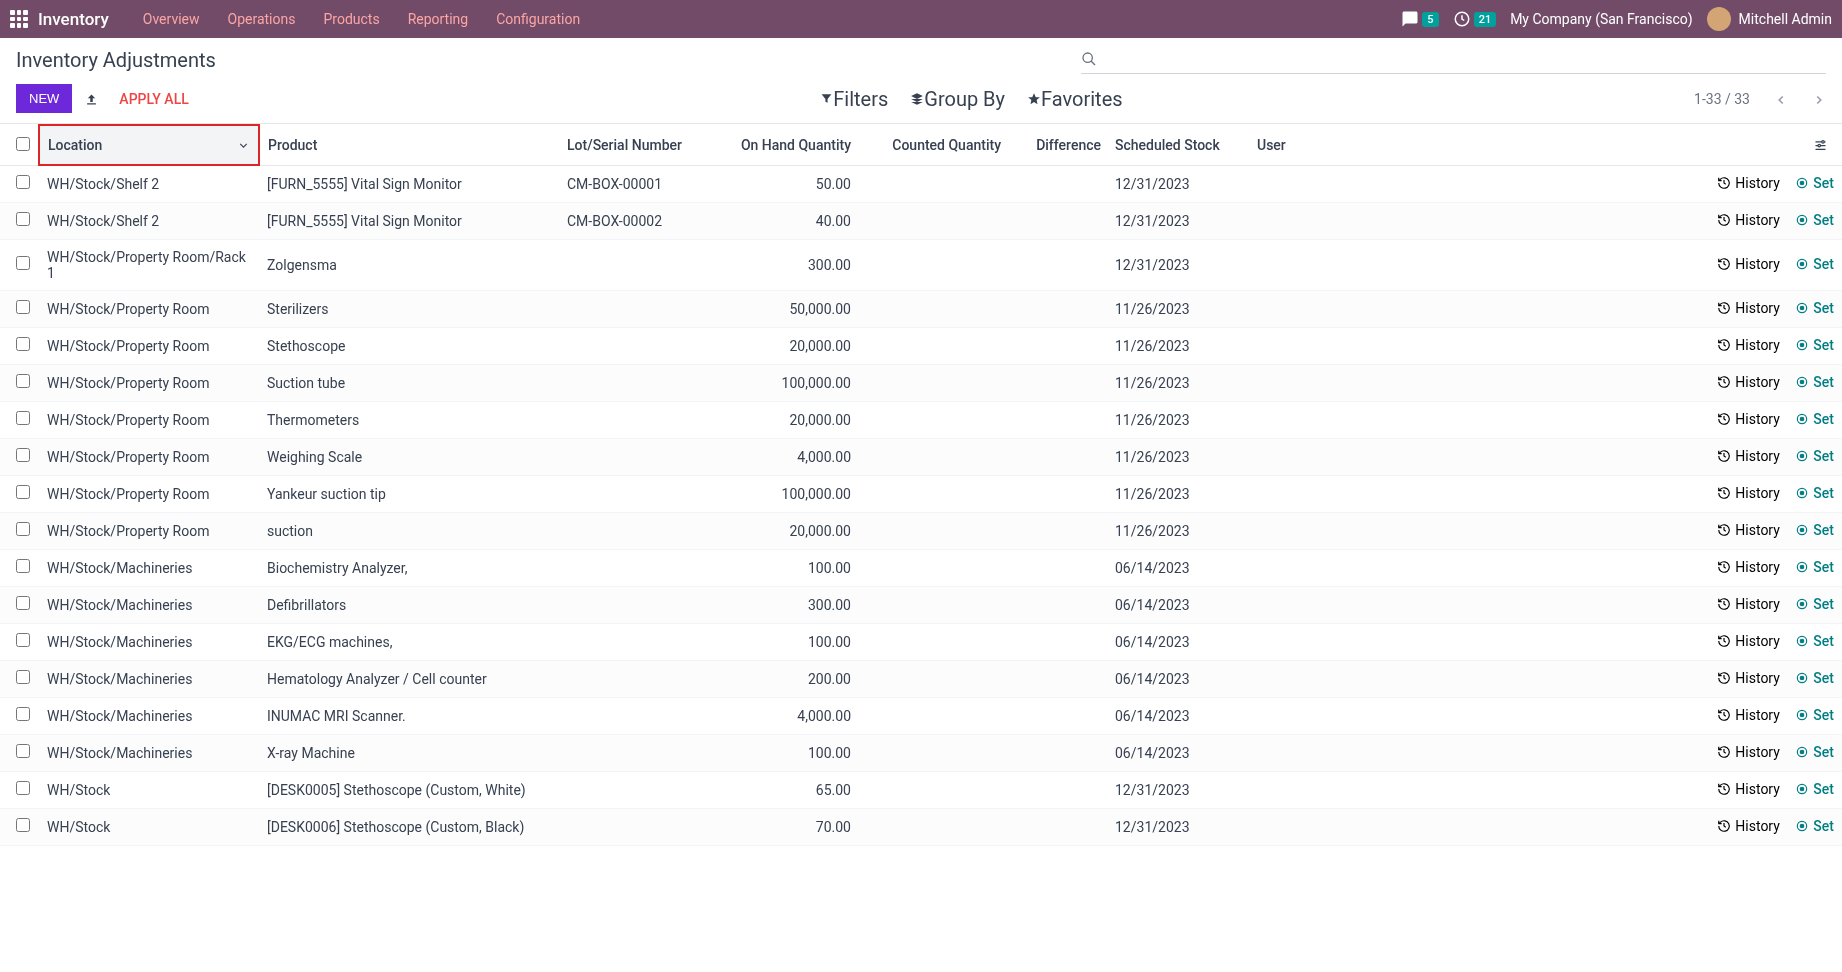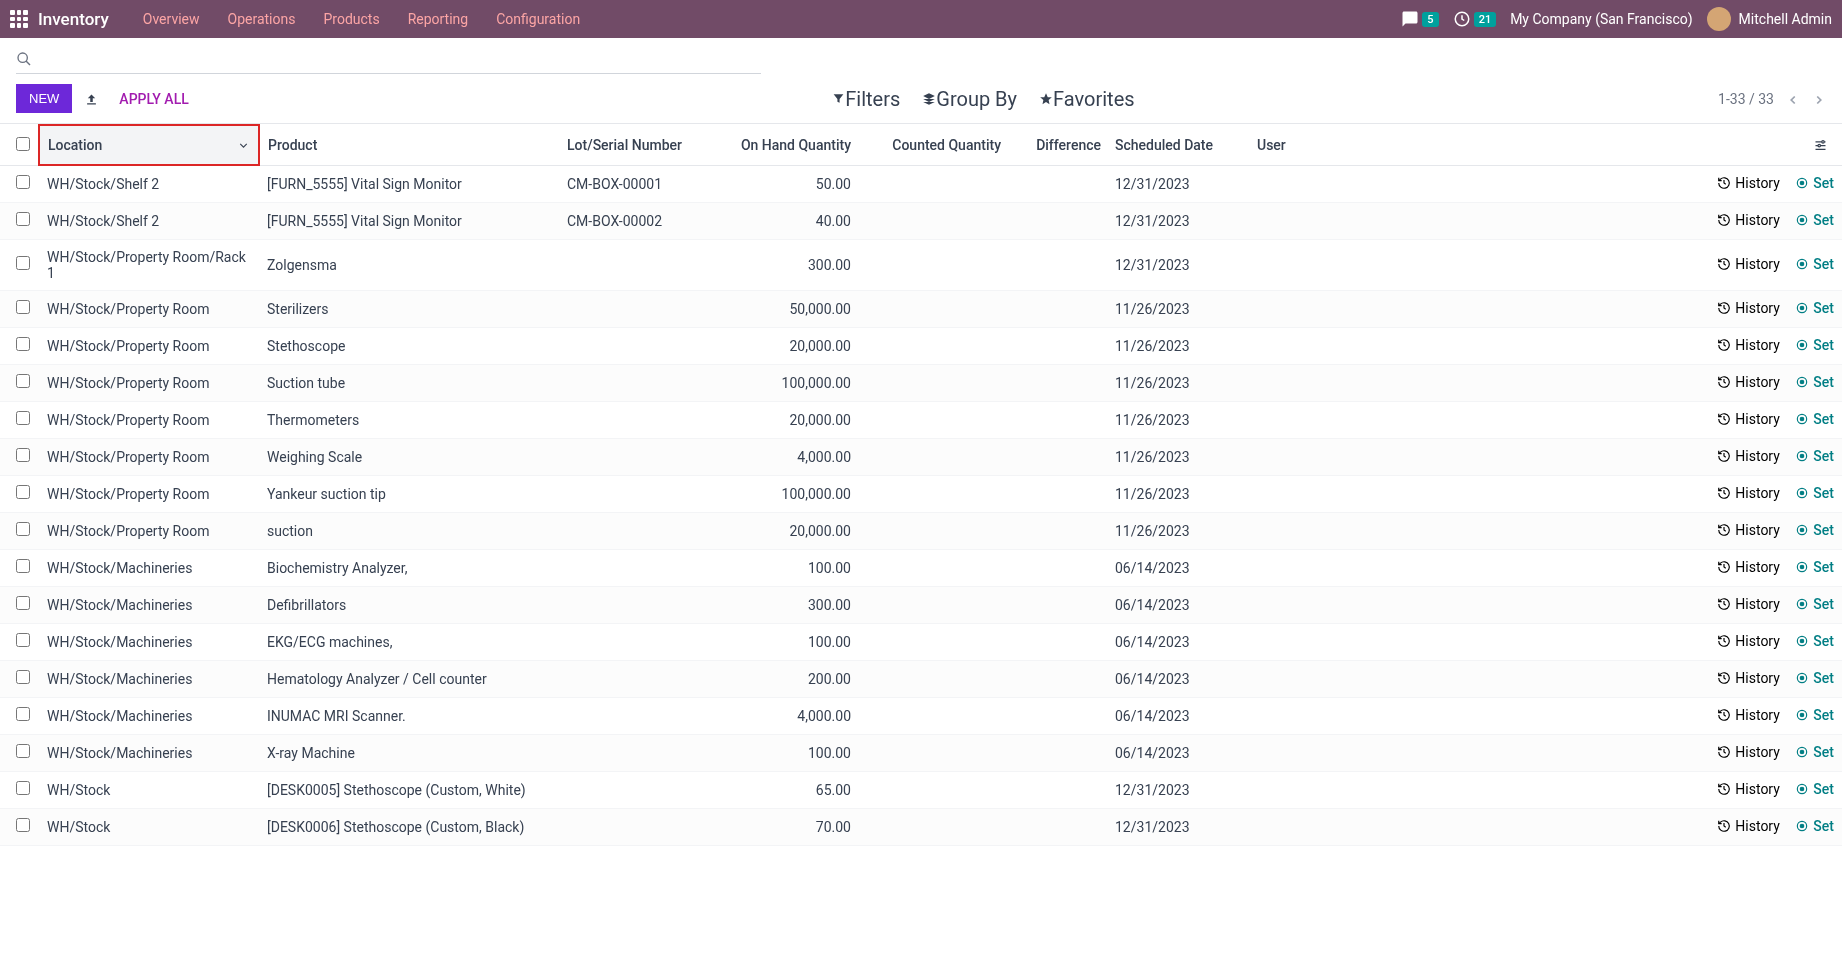--- a/index.html
+++ b/index.html
@@ -25,26 +25,26 @@
     .page-title { font-size: 20px; font-weight: 400; color: #374151; flex: 1; }
     .search-area { flex: 1; max-width: 745px; }
     .search-box { border-bottom: 1px solid #d1d5db; display: flex; align-items: center; padding: 2px 0 6px 0; }
     .search-input { border: none; outline: none; width: 100%; font-size: 14px; color: #6b7280; }
     .search-icon { color: #6b7280; cursor: pointer; }
     
     .cp-bottom { display: flex; align-items: center; margin-top: 10px; padding-bottom: 10px; }
     .cp-buttons { display: flex; align-items: center; gap: 12px; }
     .btn-new { background: #6d28d9; color: #fff; border: none; padding: 7px 13px; font-size: 13px; font-weight: 500; cursor: pointer; }
     .btn-upload { color: #374151; cursor: pointer; font-size: 15px; }
-    .btn-apply { color: #a21caf; font-weight: 500; font-size: 14px; cursor: pointer; margin-left: 8px; }
+    .btn-apply { color: #ef4444; font-weight: 500; font-size: 14px; cursor: pointer; margin-left: 8px; }
     
     .search-filters { display: flex; gap: 22px; margin-left: auto; padding-left: 60px; }
     .filter-btn { display: flex; align-items: center; gap: 0; color: #374151; font-size: 20px; cursor: pointer; }
     
-    .pager { margin-left: auto; display: flex; align-items: center; gap: 12px; font-size: 14px; color: #6b7280; }
+    .pager { margin-left: auto; display: flex; align-items: center; gap: 24px; font-size: 14px; color: #6b7280; }
     .pager-nav { color: #9ca3af; cursor: pointer; }
     
     
     .table-container { border-top: 1px solid #e5e7eb; }
     table { width: 100%; border-collapse: collapse; }
     thead th { text-align: left; padding: 11px 8px; font-weight: 500; font-size: 14px; color: #374151; border-bottom: 1px solid #e5e7eb; background: #fff; }
     thead th.num { text-align: right; }
     thead th.checkbox-col { width: 38px; padding-left: 16px; }
     tbody td { padding: 9px 8px; border-bottom: 1px solid #f3f4f6; font-size: 14px; color: #374151; }
     tbody td.num { text-align: right; }
@@ -104,20 +104,21 @@
     <div class="company">My Company (San Francisco)</div>
     <div style="display:flex;align-items:center;gap:8px;">
       <span class="avatar"></span>
       <span class="user-name">Mitchell Admin</span>
     </div>
   </div>
 </div>
 
 <div class="control-panel">
   <div class="cp-top">
+    <div class="page-title">Inventory Adjustments</div>
     <div class="search-area">
       <div class="search-box">
         <span class="search-icon">
           <svg width="16" height="16" viewBox="0 0 24 24" fill="none" stroke="currentColor" stroke-width="2">
               <circle cx="10" cy="10" r="7"></circle>
               <path d="M21 21l-6-6"></path>
             </svg>
         </span>
       </div>
     </div>
@@ -179,21 +180,21 @@
             <svg width="13" height="13" viewBox="0 0 24 24" fill="none" stroke="currentColor" stroke-width="2">
                 <path d="M6 9l6 6 6-6"></path>
               </svg>
           </div>
         </th>
         <th style="width:300px;">Product</th>
         <th style="width:170px;">Lot/Serial Number</th>
         <th class="num" style="width:130px;">On Hand Quantity</th>
         <th class="num" style="width:150px;">Counted Quantity</th>
         <th class="num" style="width:100px;">Difference</th>
-        <th style="width:140px;padding-left:6px;">Scheduled Date</th>
+        <th style="width:140px;padding-left:6px;">Scheduled Stock</th>
         <th style="width:80px;">User</th>
         <th></th>
         <th class="settings-col">
           <svg width="15" height="15" viewBox="0 0 24 24" fill="none" stroke="currentColor" stroke-width="2">
               <path d="M4 6h10M20 6h-2M4 12h4M20 12h-8M4 18h14M20 18h-2"></path>
               <circle cx="16" cy="6" r="2"></circle>
               <circle cx="10" cy="12" r="2"></circle>
               <circle cx="18" cy="18" r="0"></circle>
             </svg>
         </th>

